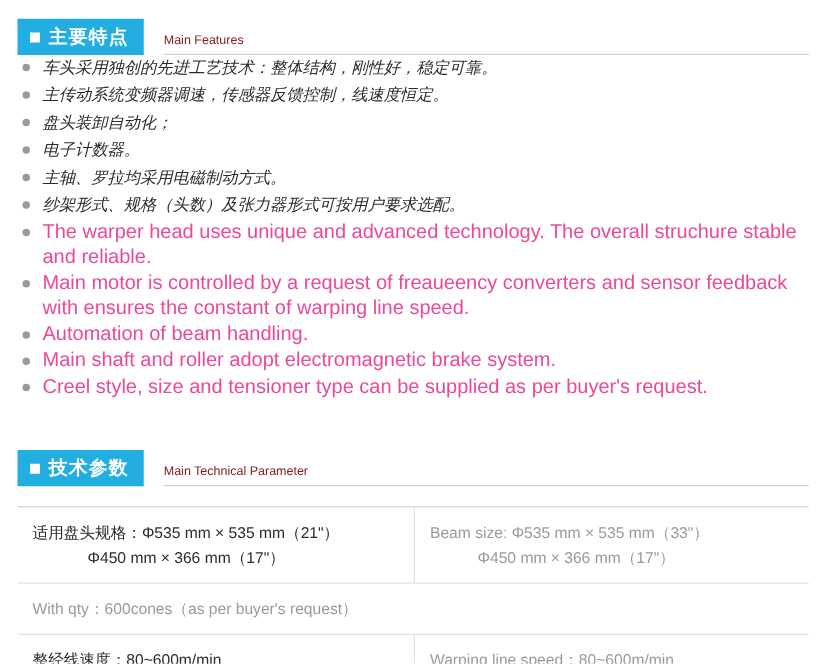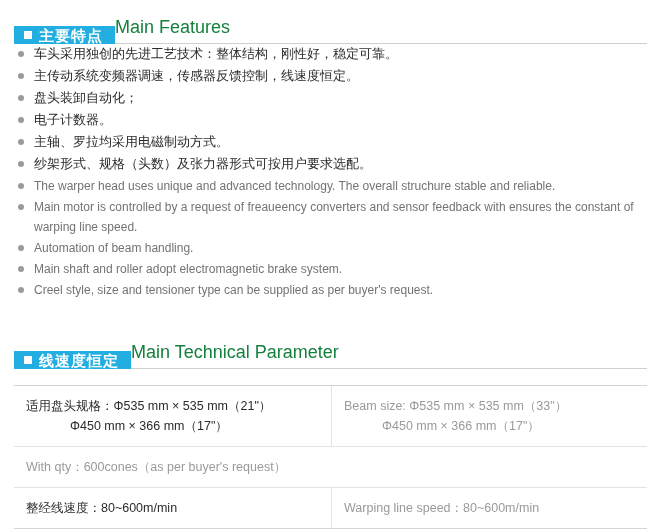--- a/index.html
+++ b/index.html
@@ -27,41 +27,42 @@
     display: flex;
     align-items: flex-end;
     height: 34px;
     margin-top: 10px;
   }
   .head-badge {
     display: flex;
     align-items: center;
     background: #22aee0;
     color: #ffffff;
-    height: 18px;
+    height: 29px;
     padding: 0 12px 0 10px;
     box-sizing: border-box;
   }
   .head-badge .sq {
     width: 8px;
     height: 8px;
     background: #ffffff;
     margin-right: 7px;
     flex: 0 0 auto;
   }
   .head-badge .cn {
     font-size: 15px;
     font-weight: bold;
     letter-spacing: 1px;
     line-height: 1;
     white-space: nowrap;
   }
   .head-en {
-    font-size: 18px;
-    color: #15803d;
+    font-size: 10px;
+    color: #7f1d1d;
+    margin-left: 16px;
     padding-bottom: 3px;
     border-bottom: 1px solid #cfcfcf;
     flex: 1 1 auto;
     line-height: 1.4;
     white-space: nowrap;
   }
 
   
   ul.bullets {
     list-style: none;
@@ -79,34 +80,35 @@
     left: 4px;
     top: 7px;
     width: 6px;
     height: 6px;
     border-radius: 50%;
     background: #9a9a9a;
   }
 
   .cn-list {
     margin-top: 16px;
+    font-style: italic;
   }
   .cn-list li {
     font-size: 13px;
     color: #2b2b2b;
     line-height: 22px;
     margin-bottom: 2px;
   }
 
   .en-list {
     margin-top: 14px;
   }
   .en-list li {
-    font-size: 12px;
-    color: #737373;
+    font-size: 16px;
+    color: #ec4899;
     line-height: 17px;
     margin-bottom: 1px;
   }
   .en-list li::before {
     top: 6px;
     width: 5px;
     height: 5px;
     background: #b4b4b4;
   }
 
@@ -179,21 +181,21 @@
     <li>Automation of beam handling.</li>
     <li>Main shaft and roller adopt electromagnetic brake system.</li>
     <li>Creel style, size and tensioner type can be supplied as per buyer's request.</li>
   </ul>
 
   <div class="gap-lg"></div>
 
   <div class="section-head">
     <div class="head-badge">
       <span class="sq"></span>
-      <span class="cn">线速度恒定</span>
+      <span class="cn">技术参数</span>
     </div>
     <div class="head-en">Main Technical Parameter</div>
   </div>
 
   <div class="spec-table">
 
     <div class="spec-row">
       <div class="spec-cell cn">
         <span class="spec-line">适用盘头规格：Φ535 mm × 535 mm（21"）</span>
         <span class="spec-line indent">Φ450 mm × 366 mm（17"）</span>

